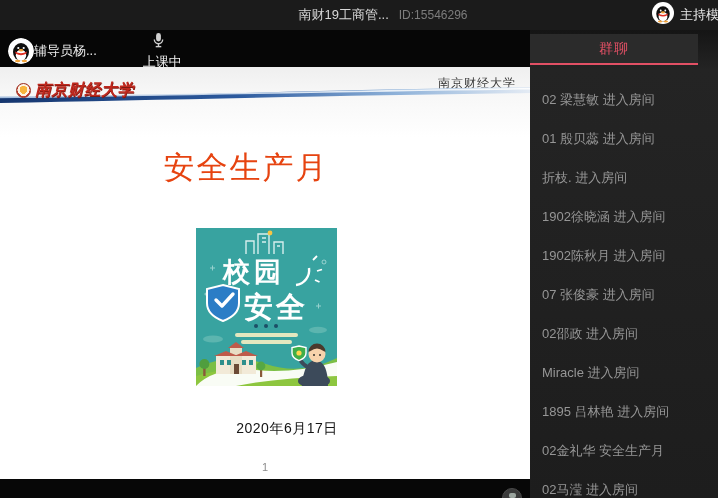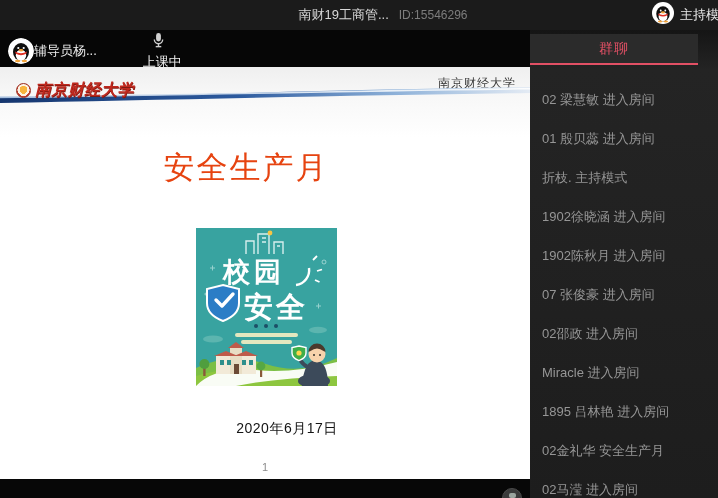--- a/index.html
+++ b/index.html
@@ -276,21 +276,21 @@
     <span class="float-btn"></span>
   </div>
 
   <div class="sidebar">
     <div class="chat-tab">
       <span class="chat-tab-label">群聊</span>
     </div>
     <div class="chat-list">
       <div class="chat-msg">02 梁慧敏 进入房间</div>
       <div class="chat-msg">01 殷贝蕊 进入房间</div>
-      <div class="chat-msg">折枝. 主持模式</div>
+      <div class="chat-msg">折枝. 进入房间</div>
       <div class="chat-msg">1902徐晓涵 进入房间</div>
       <div class="chat-msg">1902陈秋月 进入房间</div>
       <div class="chat-msg">07 张俊豪 进入房间</div>
       <div class="chat-msg">02邵政 进入房间</div>
       <div class="chat-msg">Miracle 进入房间</div>
       <div class="chat-msg">1895 吕林艳 进入房间</div>
       <div class="chat-msg">02金礼华 安全生产月</div>
       <div class="chat-msg">02马滢 进入房间</div>
     </div>
   </div>

